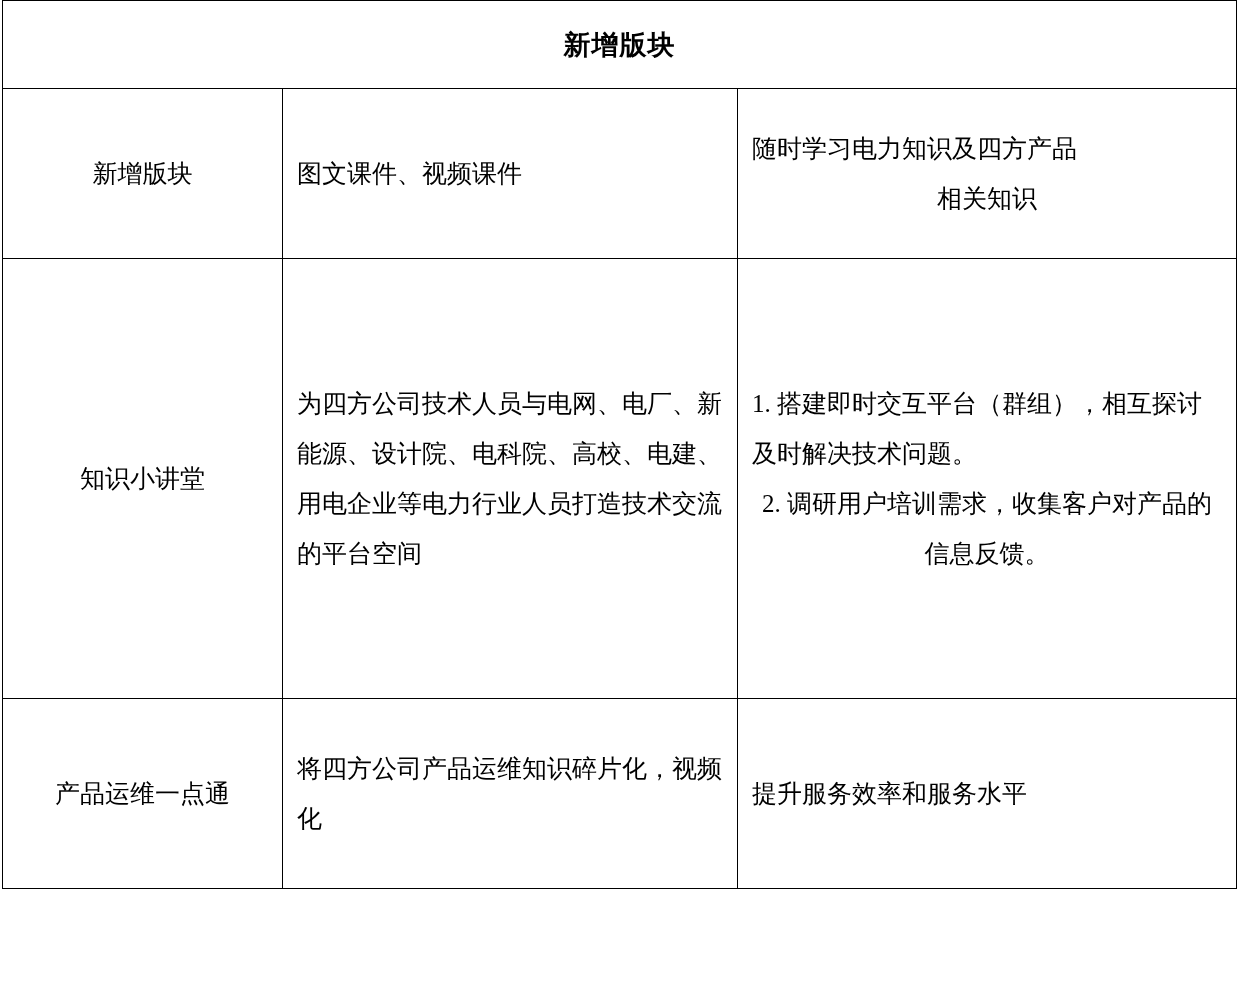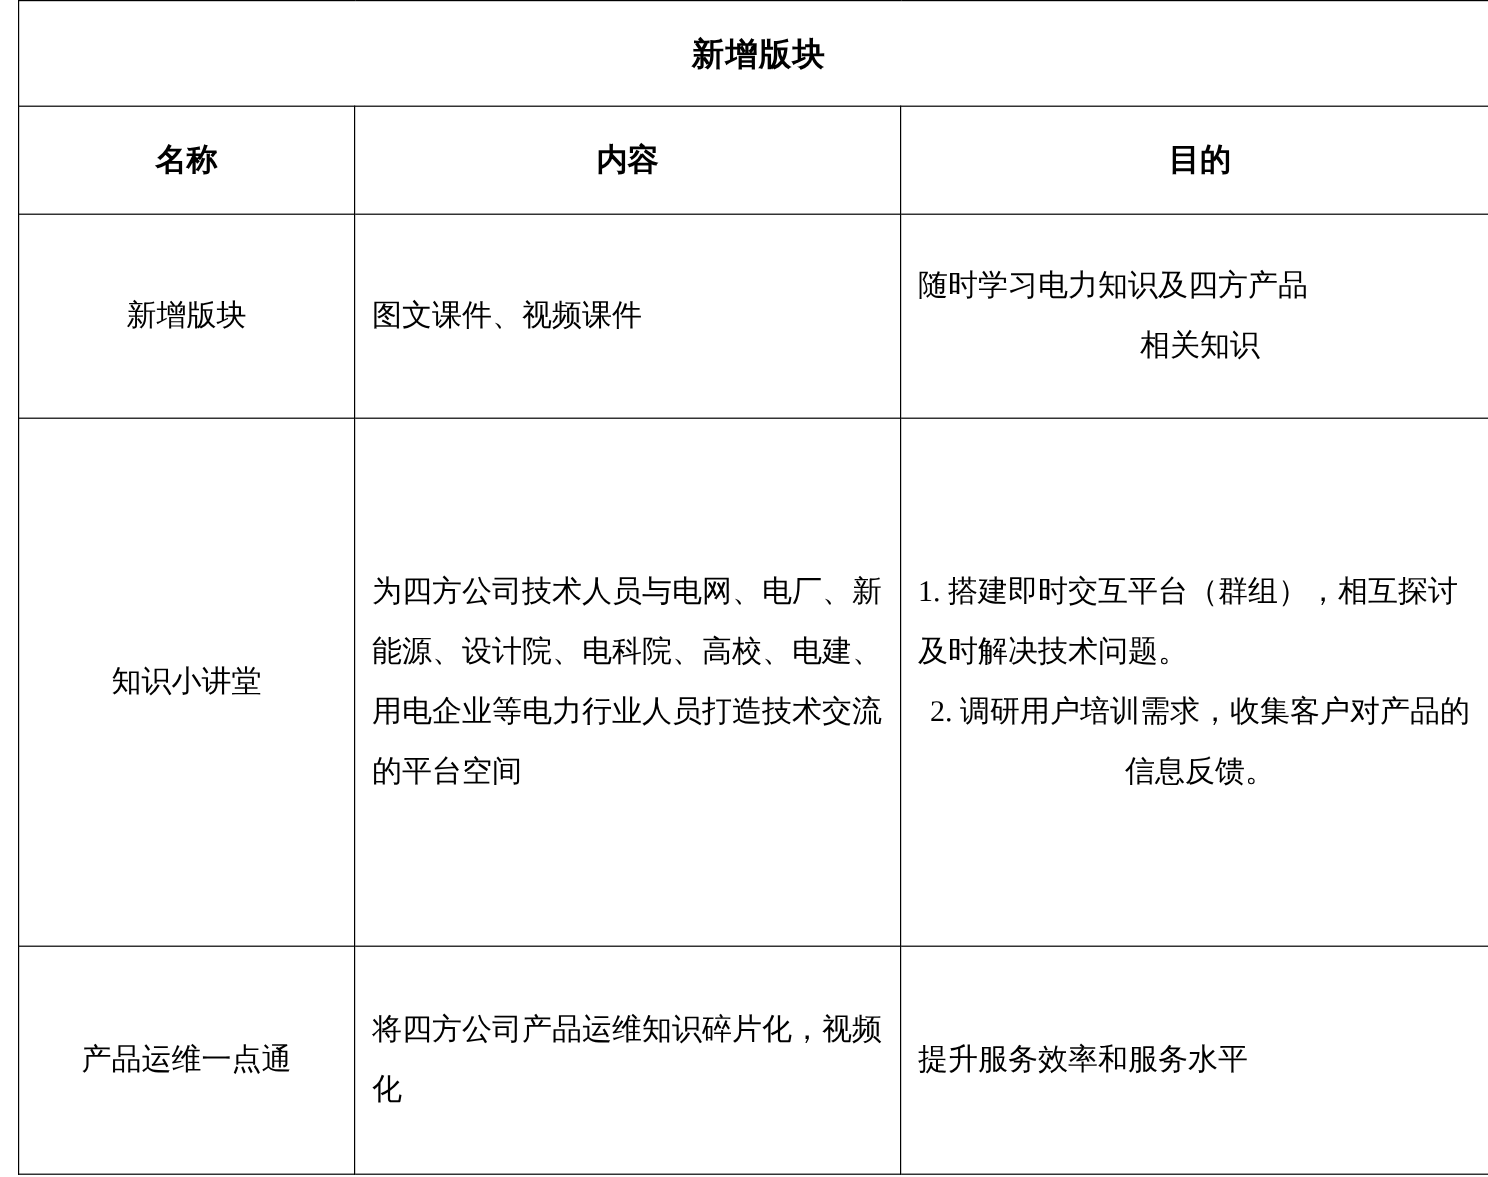--- a/index.html
+++ b/index.html
@@ -12,21 +12,20 @@
     height: 981px;
     font-family: "Liberation Serif", "DejaVu Serif", serif;
     color: #000000;
     overflow: hidden;
   }
   .sheet {
     width: 1240px;
     height: 835px;
     position: relative;
     box-sizing: border-box;
-    padding-left: 13px;
   }
   table.doc-table {
     border-collapse: collapse;
     table-layout: fixed;
     width: 1234px;
     margin: 0 2px;
   }
   table.doc-table td {
     border: 1px solid #000000;
     vertical-align: middle;
@@ -84,25 +83,20 @@
   <table class="doc-table">
     <colgroup>
       <col class="w-name">
       <col class="w-content">
       <col class="w-purpose">
     </colgroup>
     <tbody>
       <tr>
         <td class="title-cell" colspan="3">新增版块</td>
       </tr>
-      <tr>
-        <td class="header-cell">名称</td>
-        <td class="header-cell">内容</td>
-        <td class="header-cell">目的</td>
-      </tr>
       <tr class="row-1">
         <td class="col-name">新增版块</td>
         <td class="col-content center-text">图文课件、视频课件</td>
         <td class="col-purpose">
           <p class="cell-para">随时学习电力知识及四方产品</p>
           <p class="cell-para">相关知识</p>
         </td>
       </tr>
       <tr class="row-2">
         <td class="col-name">知识小讲堂</td>

